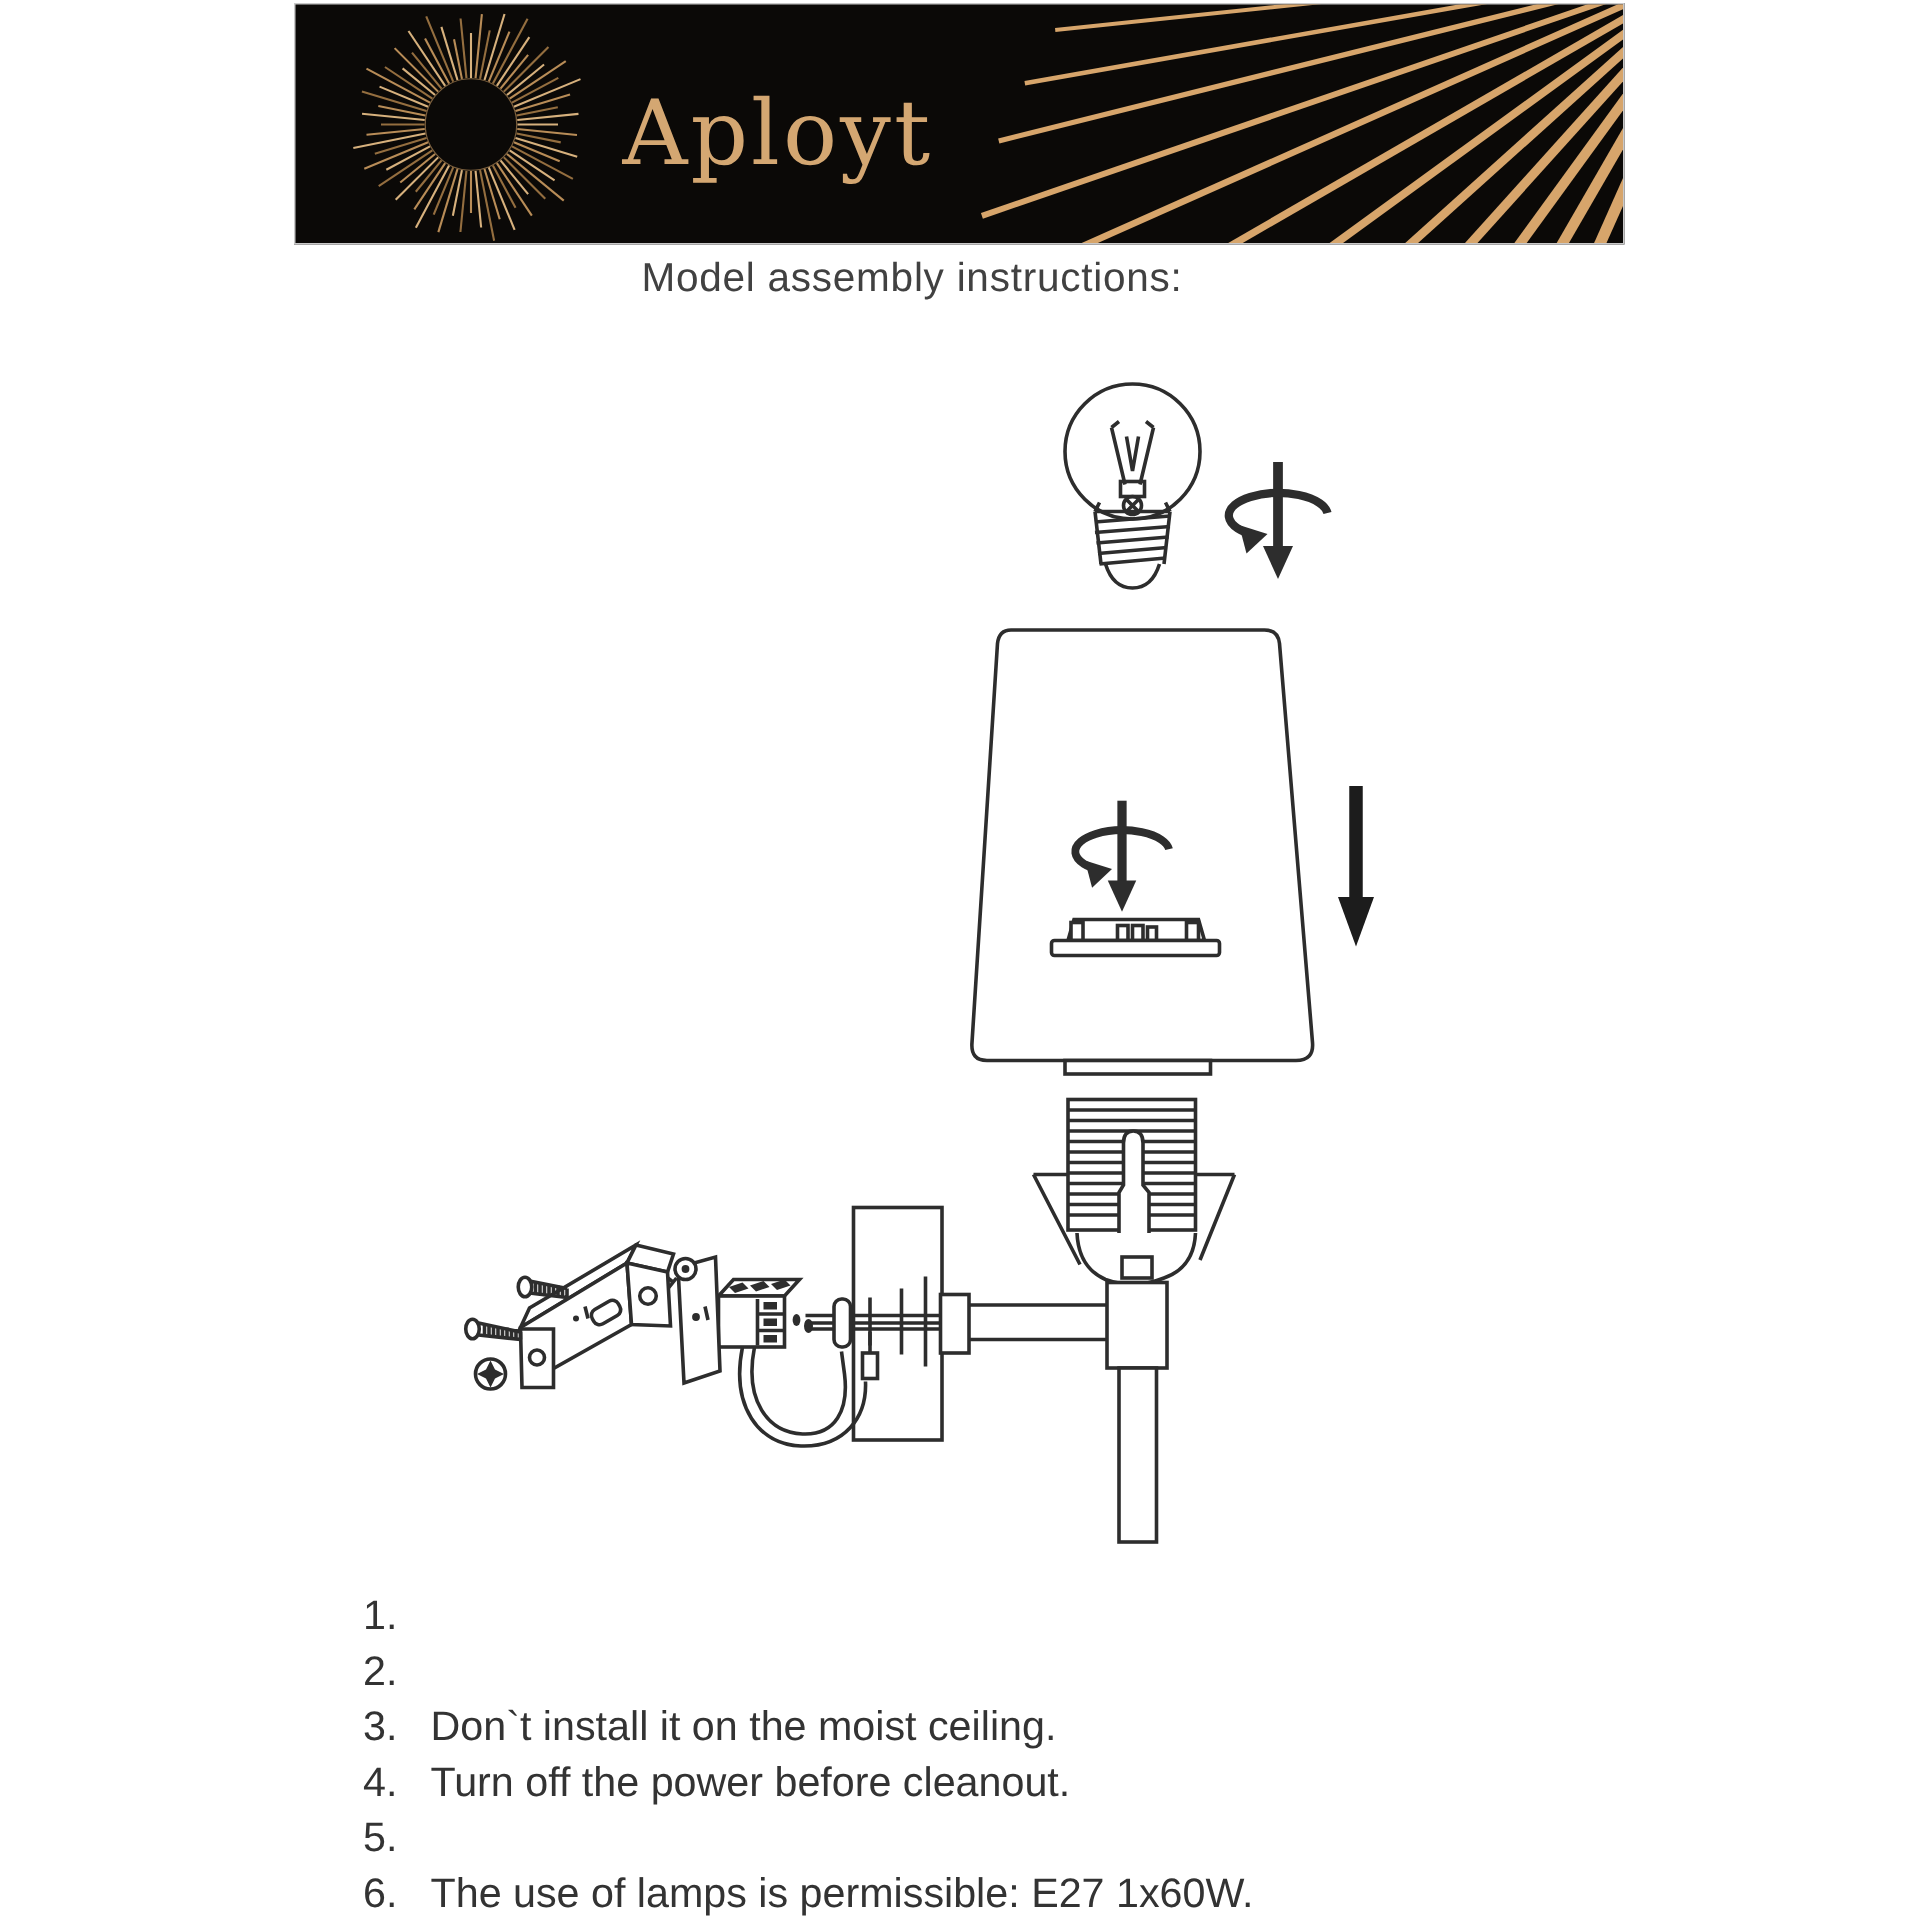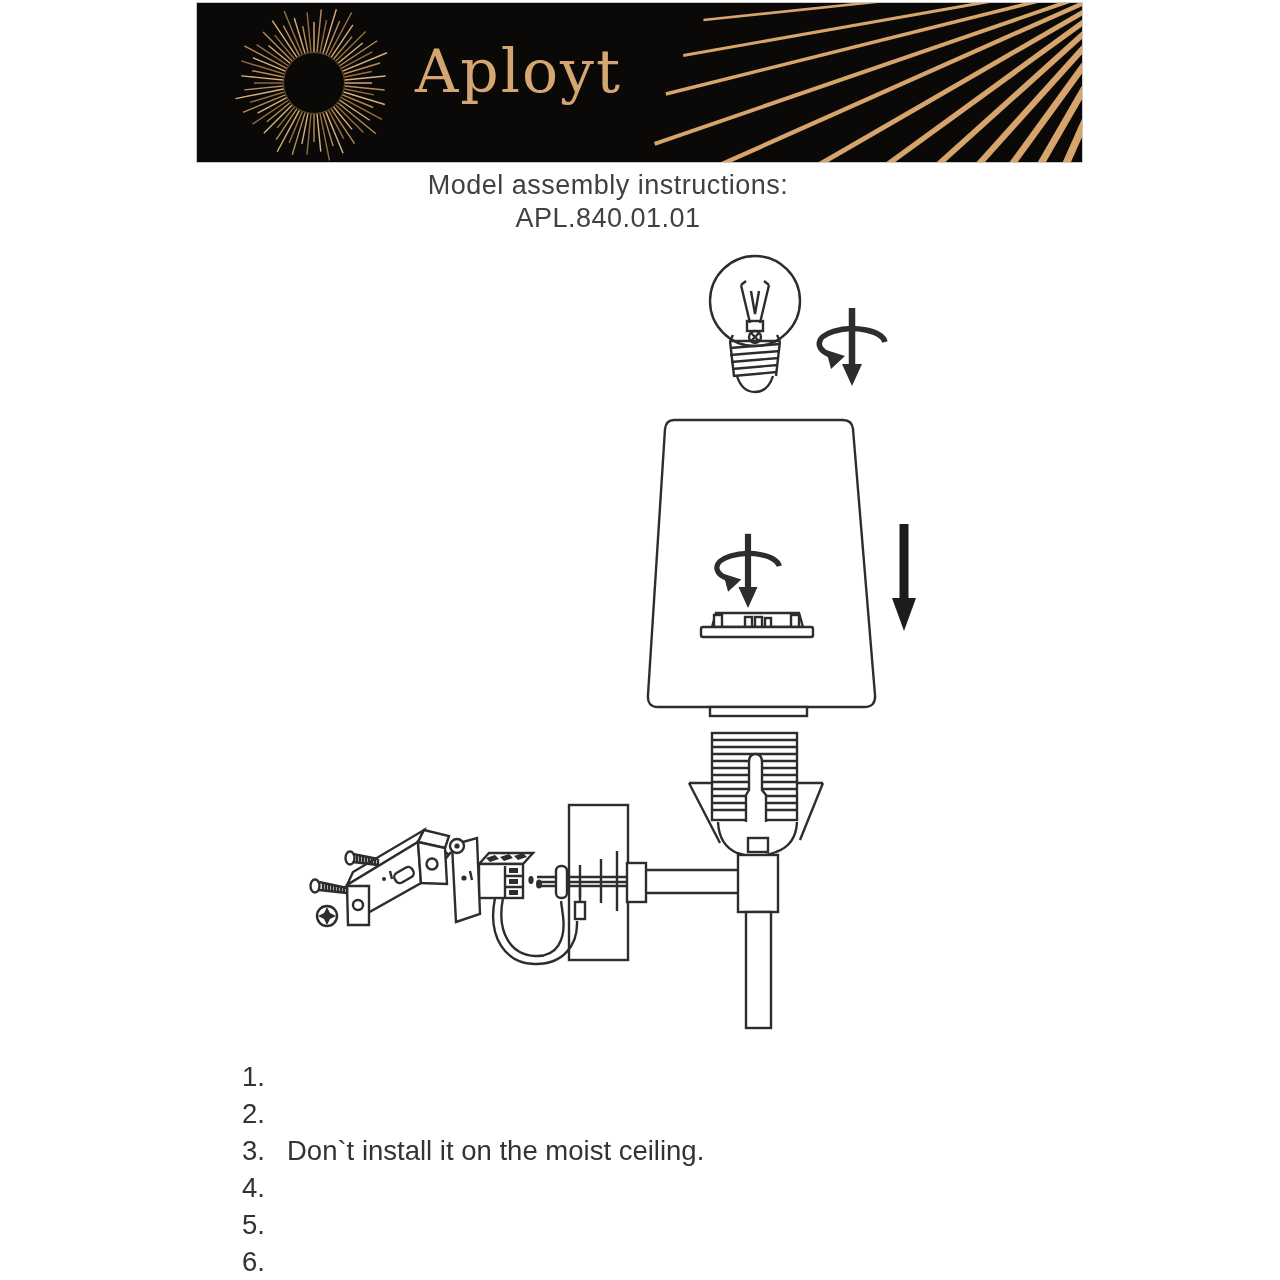--- a/index.html
+++ b/index.html
@@ -6,21 +6,21 @@
   body{
     width:1280px;height:1280px;background:#ffffff;position:relative;
     font-family:"Liberation Sans", sans-serif;color:#333;overflow:hidden;
   }
   .banner{
     position:absolute;left:196px;top:2px;width:887px;height:161px;
     background:#0b0907;border:1px solid #c9c9c9;box-sizing:border-box;
   }
   .banner svg{position:absolute;left:0;top:0;}
   .brand-name{
-    position:absolute;left:218px;top:38px;
+    position:absolute;left:218px;top:56px;
     font-family:"DejaVu Serif", serif;font-size:60px;font-weight:400;
     color:#d4a772;letter-spacing:2px;line-height:1;
   }
   .title-block{
     position:absolute;left:0;top:169px;width:1216px;text-align:center;
     font-size:27px;line-height:33px;color:#414141;letter-spacing:.5px;
   }
   .diagram{position:absolute;left:0;top:0;}
   .instructions{
     position:absolute;left:237px;top:1058px;width:820px;
@@ -126,21 +126,20 @@
           <line x1="954" y1="-30" x2="486.2163173192012" y2="52.482884391791885" stroke="#d7a56b" stroke-width="3.05" opacity="1"></line>
           <line x1="954" y1="-30" x2="506.465147084277" y2="17.037808470444183" stroke="#d7a56b" stroke-width="2.5999999999999996" opacity="1"></line>
         </g>
     </g>
   </svg>
   <div class="brand-name">Aployt</div>
 </div>
 
 <div class="title-block">
   <div>Model assembly instructions:</div>
-  <div>APL.840.01.01</div>
 </div>
 
 <svg class="diagram" width="1280" height="1280" viewBox="0 0 1280 1280">
   <defs>
     <g id="roticon">
       <line x1="0" y1="-36" x2="0" y2="22" stroke="#2d2d2d" stroke-width="6.5"></line>
       <polygon points="-10,20 10,20 0,42" fill="#2d2d2d"></polygon>
       <path d="M 33,-2 A 33,15 0 1 0 -15,13" fill="none" stroke="#2d2d2d" stroke-width="5.5"></path>
       <polygon points="-26,6 -7,12 -21,25" fill="#2d2d2d"></polygon>
     </g>
@@ -290,20 +289,22 @@
   </div>
   <div class="instr-row">
     <span class="instr-num">2.</span>
   </div>
   <div class="instr-row">
     <span class="instr-num">3.</span>
     <span class="instr-text">Don`t install it on the moist ceiling.</span>
   </div>
   <div class="instr-row">
     <span class="instr-num">4.</span>
+    <span class="instr-text">Turn off the power before cleanout.</span>
   </div>
   <div class="instr-row">
     <span class="instr-num">5.</span>
   </div>
   <div class="instr-row">
     <span class="instr-num">6.</span>
+    <span class="instr-text">The use of lamps is permissible: E27 1x60W.</span>
   </div>
 </div>
 
 </body></html>

